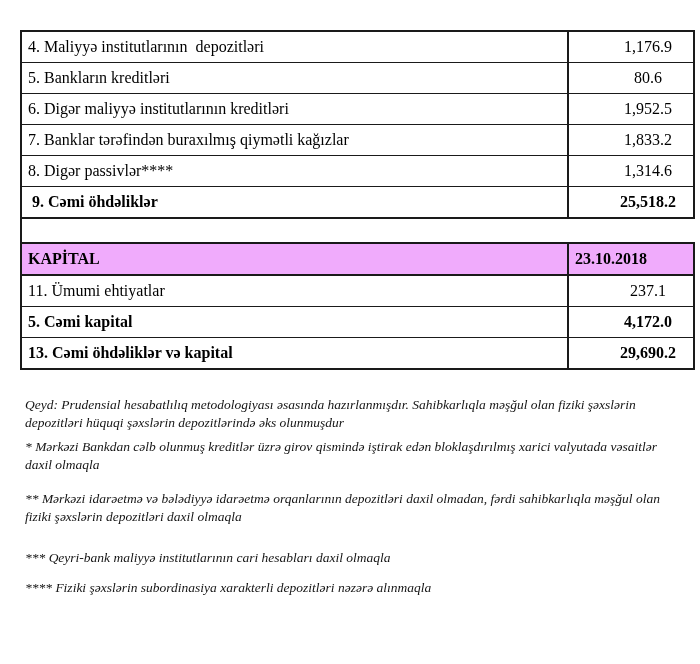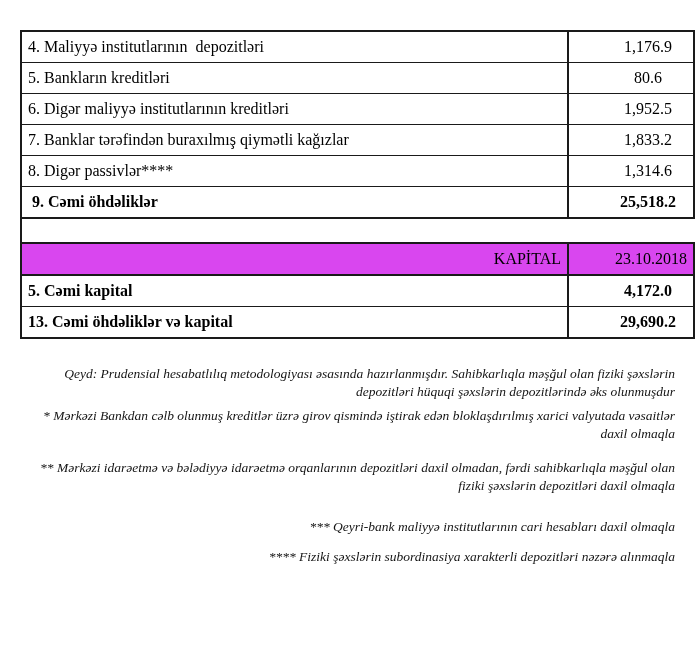--- a/index.html
+++ b/index.html
@@ -36,41 +36,41 @@
     line-height: 1.1;
     padding: 1px 6px;
     vertical-align: middle;
     overflow: hidden;
     white-space: nowrap;
   }
   table.fin td.label { text-align: left; border-right-width: 2px; }
   table.fin td.value { text-align: center; padding-left: 40px; }
   table.fin tr.bold td { font-weight: 700; }
   table.fin th {
-    background: #d946ef;
-    font-weight: 400;
-    text-align: right;
+    background: #f0abfc;
+    font-weight: 700;
+    text-align: left;
     border-bottom-width: 2px;
   }
   table.fin th.title { border-right-width: 2px; }
   .table-gap {
     height: 23px;
     border-left: 2px solid #1a1a1a;
     width: 671px;
   }
   .footnotes {
     margin-top: 26px;
     margin-left: 5px;
     width: 650px;
     font-style: italic;
     font-size: 13.5px;
     line-height: 1.3;
     color: #141414;
   }
-  .footnotes p { margin: 0; text-align: right; }
+  .footnotes p { margin: 0; }
   .footnotes p.fn-1 { margin-top: 0; }
   .footnotes p.fn-2 { margin-top: 7px; }
   .footnotes p.fn-3 { margin-top: 17px; }
   .footnotes p.fn-4 { margin-top: 24px; }
   .footnotes p.fn-5 { margin-top: 12px; }
 </style>
 </head>
 <body>
 
 <div class="sheet">
@@ -113,20 +113,24 @@
   <table class="fin">
     <colgroup>
         <col class="c-label">
         <col class="c-value">
       </colgroup>
     <tbody>
       <tr>
         <th class="title">KAPİTAL</th>
         <th class="date">23.10.2018</th>
       </tr>
+      <tr>
+        <td class="label">11. Ümumi ehtiyatlar</td>
+        <td class="value">237.1</td>
+      </tr>
       <tr class="bold">
         <td class="label">5. Cəmi kapital</td>
         <td class="value">4,172.0</td>
       </tr>
       <tr class="bold">
         <td class="label">13. Cəmi öhdəliklər və kapital</td>
         <td class="value">29,690.2</td>
       </tr>
     </tbody>
   </table>

